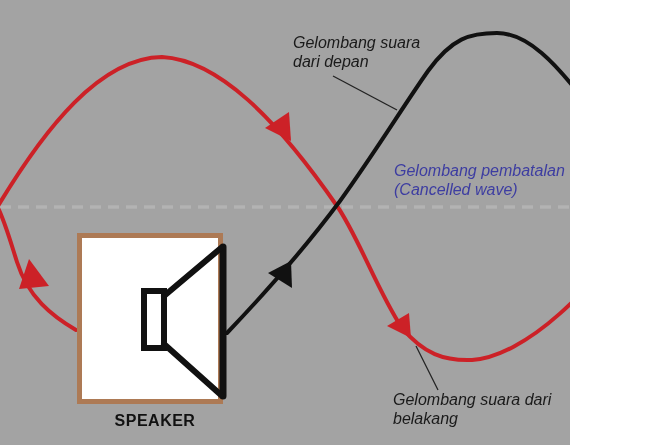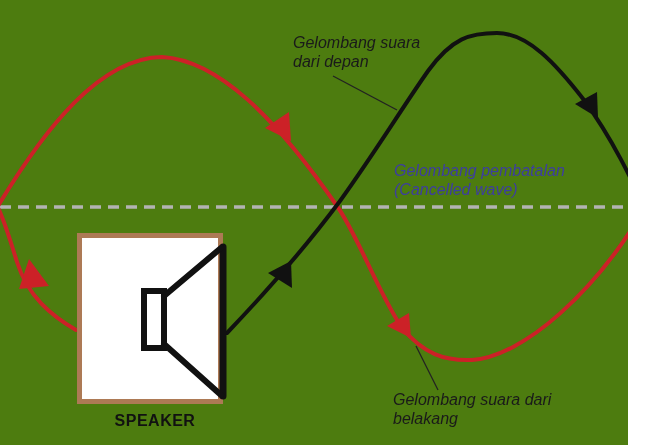--- a/index.html
+++ b/index.html
@@ -1,19 +1,19 @@
 <!DOCTYPE html>
 <html><head>
 <meta charset="utf-8">
 <style>
   html,body { margin:0; padding:0; }
   body { background:#ffffff; }
   .stage {
-    position:relative; width:628px; height:445px;
-    background:#4d7c0f; overflow:hidden;
+    position:relative; width:570px; height:445px;
+    background:#a3a3a3; overflow:hidden;
     font-family:"Liberation Sans", sans-serif;
   }
   svg { display:block; }
   .lbl  { font-family:"Liberation Sans", sans-serif; font-style:italic; font-size:16px; }
   .lbl-speaker { font-family:"Liberation Sans", sans-serif; font-weight:bold; font-size:16px; letter-spacing:0.5px; }
 </style>
 </head>
 <body>
 
 <div class="stage">

